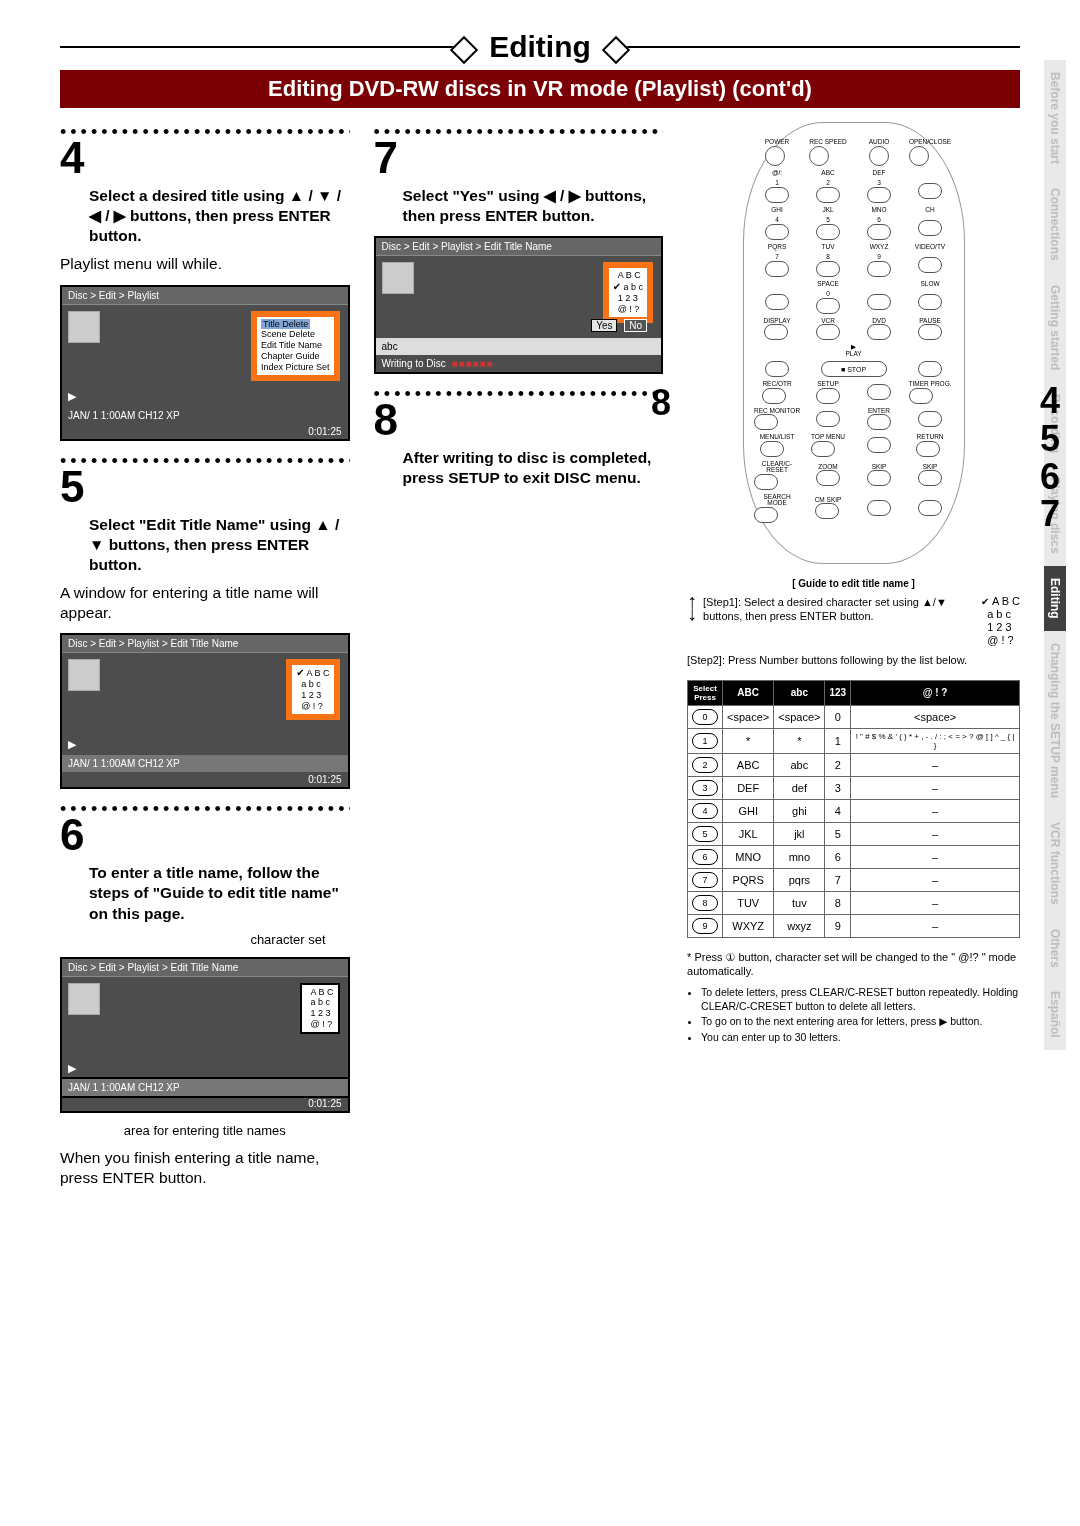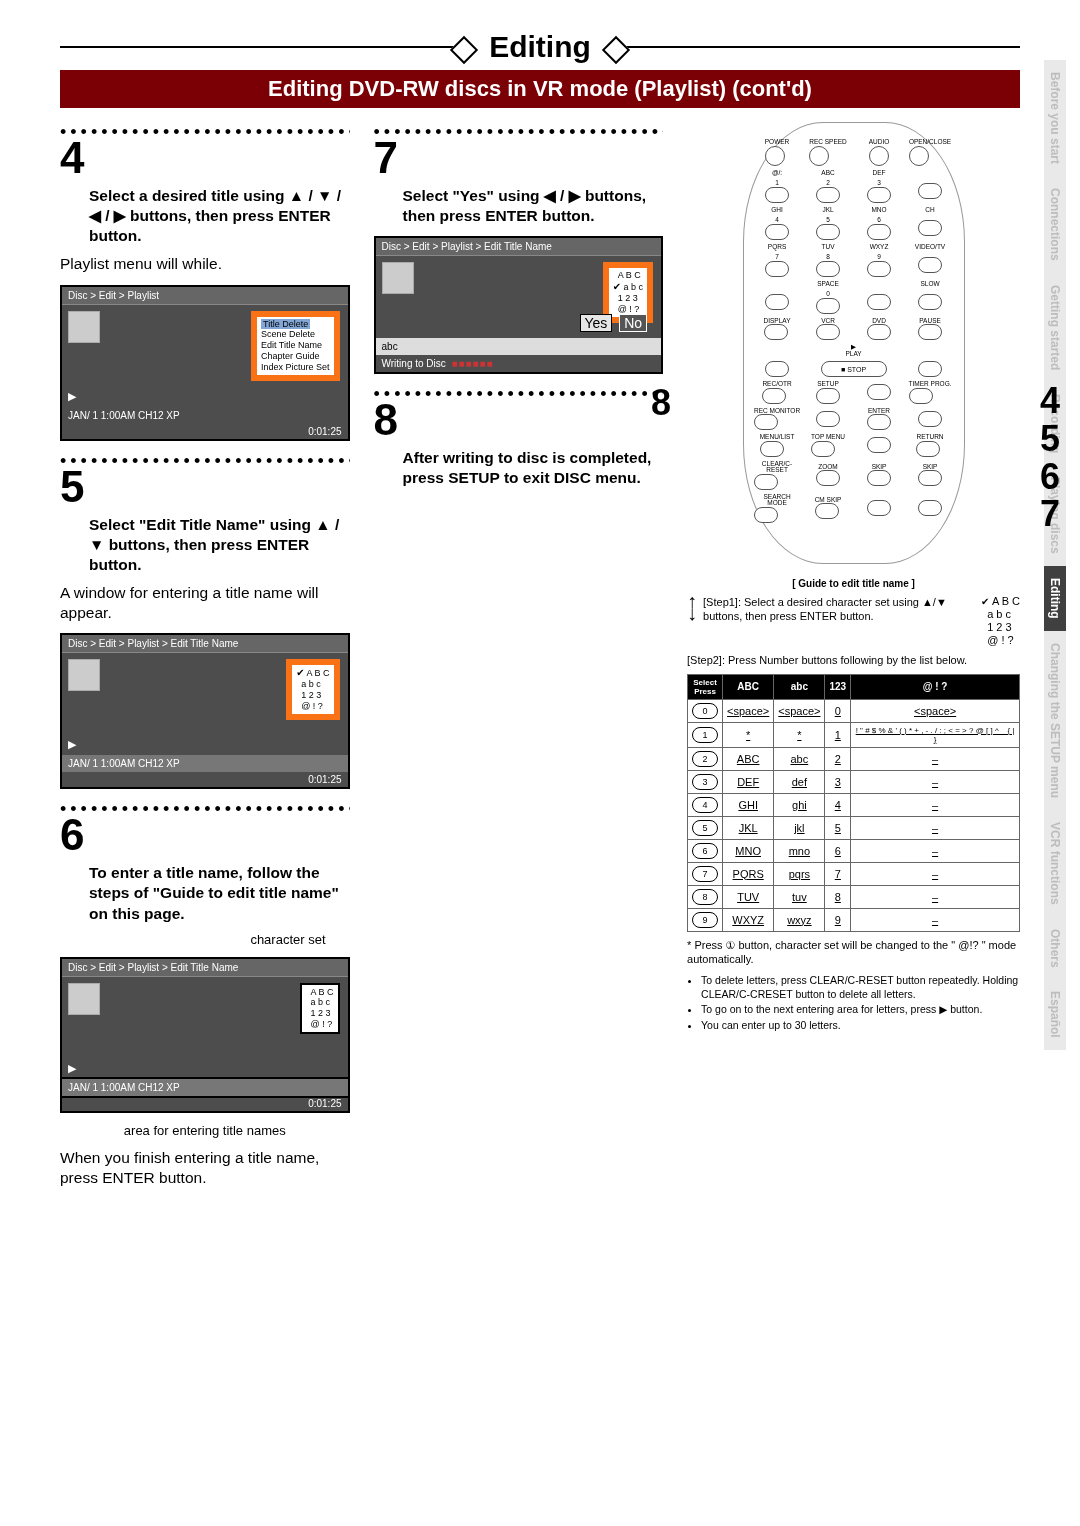--- a/index.html
+++ b/index.html
@@ -34,31 +34,31 @@
   .remote { border:1px solid #999; border-radius:80px/120px; width:200px; padding:16px 10px 40px; margin:0 auto 14px; position:relative; }
   .remote-grid { display:grid; grid-template-columns:repeat(4,1fr); gap:4px 4px; font-size:7px; text-align:center; align-items:center; justify-items:center; }
   .rbtn { width:22px; height:14px; border:1px solid #555; border-radius:8px; background:#fff; }
   .rbtn.round { width:18px; height:18px; border-radius:50%; }
   .rlbl { font-size:6.5px; line-height:1; }
   .callout-num { font-size:36px; font-weight:bold; }
   .callouts { position:absolute; right:-40px; top:260px; display:flex; flex-direction:column; gap:0; line-height:1.05; }
   .callout8 { position:absolute; left:-36px; top:260px; font-size:36px; font-weight:bold; }
   .guide-title { text-align:center; font-weight:bold; font-size:10px; }
   .guide { font-size:11px; line-height:1.3; }
-  .char-table { border-collapse:collapse; width:100%; font-size:11px; margin:6px 0;text-decoration:underline; }
+  .char-table { border-collapse:collapse; width:100%; font-size:11px; margin:12px 0; }
   .char-table th, .char-table td { border:1px solid #666; padding:3px 4px; text-align:center; }
   .char-table th { background:#000; color:#fff; font-size:10px; }
   .char-table td.press { background:#fff; }
   .pill { display:inline-block; border:1px solid #000; border-radius:8px; padding:0 5px; font-size:9px; line-height:14px; min-width:14px; }
   .notes { font-size:10.5px; line-height:1.3; }
   .notes li { margin-bottom:2px; }
   .pageno { text-align:right; font-size:14px; margin-top:20px; padding-right:10px; }
   .play-tri::before { content:"▶"; font-size:11px; color:#fff; }
   .chk::before { content:"✔"; font-size:10px; }
-  .yes-no { display:inline-block; border:1px solid #fff; padding:0 4px; margin:0 2px; background:#555; font-size:14px; }
+  .yes-no { display:inline-block; border:1px solid #fff; padding:0 4px; margin:0 2px; background:#555; font-size:10px; }
   .yes-no.sel { background:#e6e6e6; color:#000; border-color:#000; }
   .prog { display:inline-block; letter-spacing:1px; }
   .stop-wide { grid-column:2 / span 2; width:64px; height:14px; border:1px solid #555; border-radius:8px; background:#fff; font-size:7px; display:flex; align-items:center; justify-content:center; }
   .arrow-v { font-size:20px; line-height:0.6; }
 </style>
 </head>
 <body>
 
 <div class="page">
 

